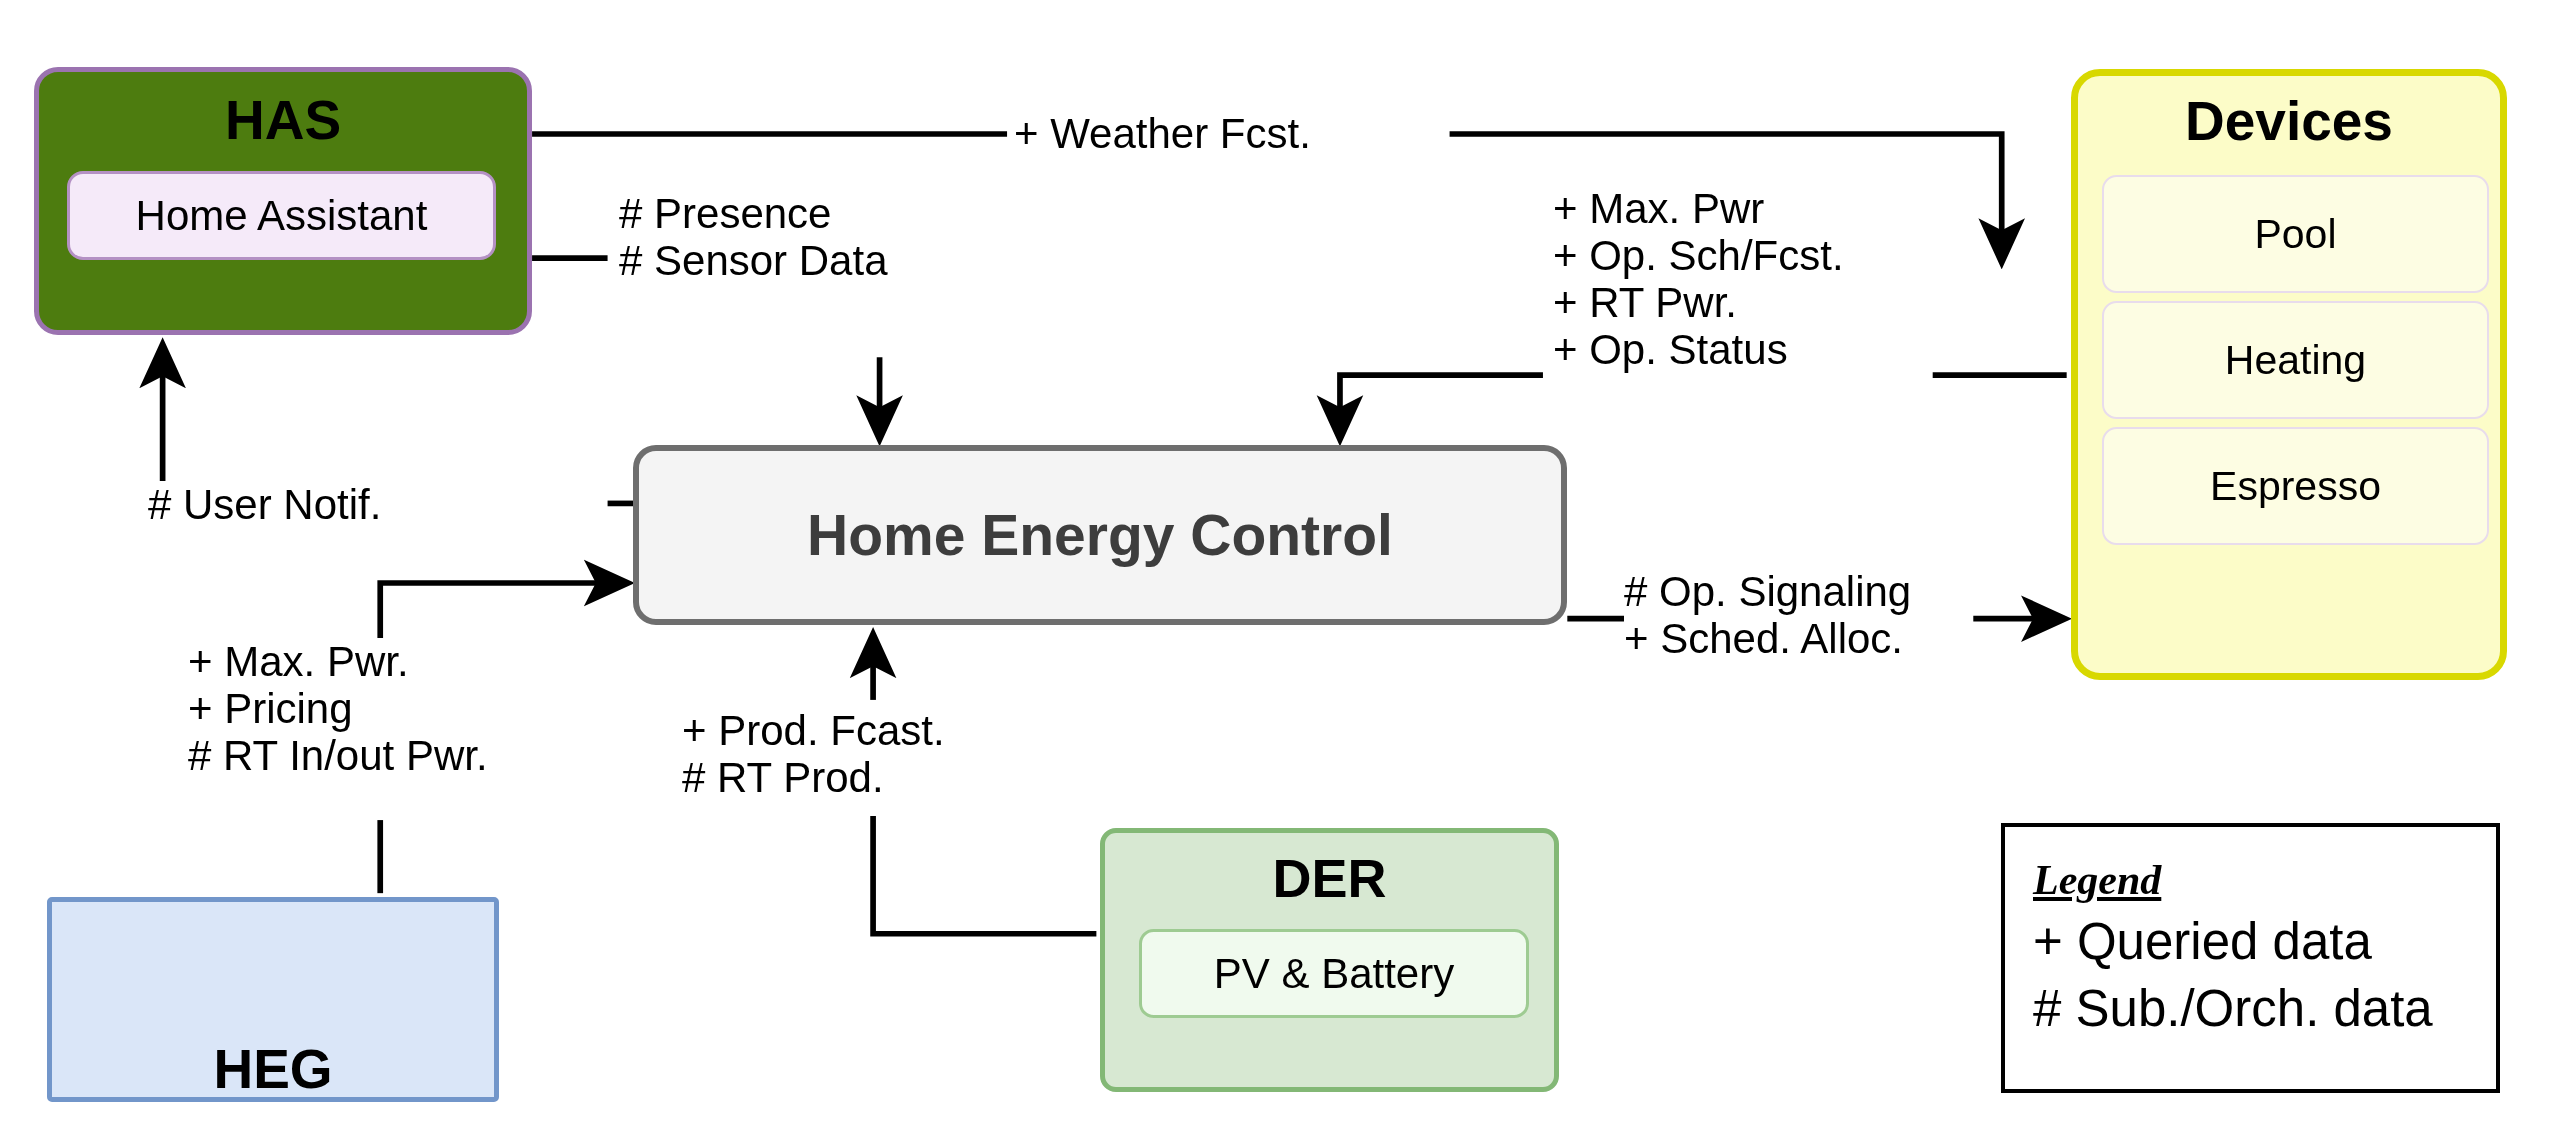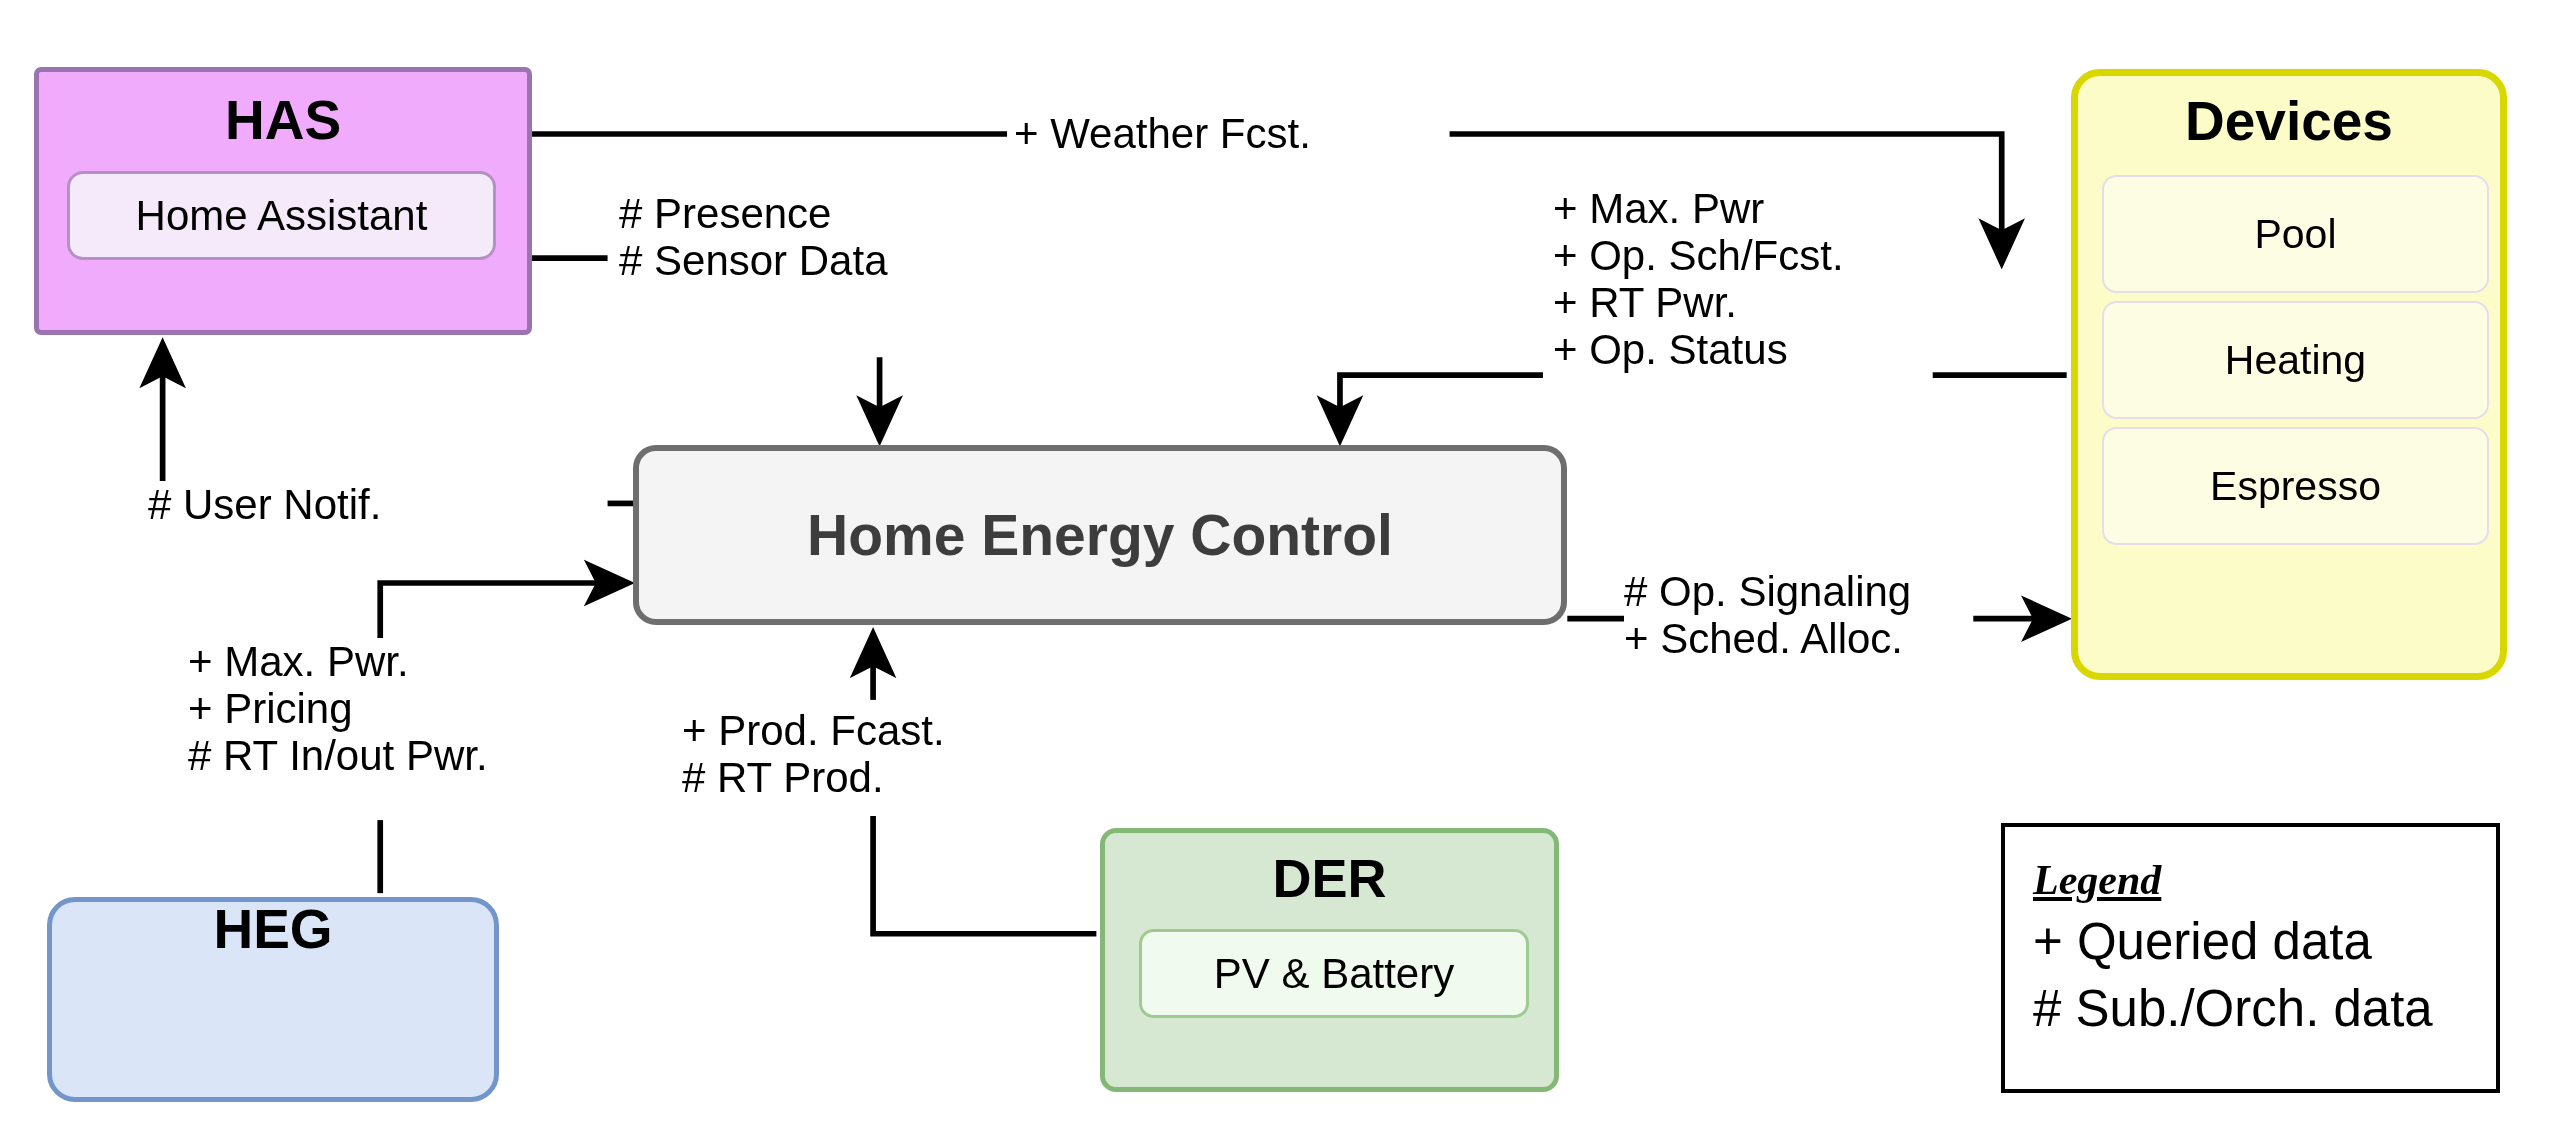--- a/index.html
+++ b/index.html
@@ -6,42 +6,42 @@
   body{width:2576px;height:1127px;position:relative;overflow:hidden;
        font-family:"Liberation Sans",sans-serif;color:#000;}
   #stage{position:absolute;left:0;top:0;width:2576px;height:1127px;}
   svg.edges{position:absolute;left:0;top:0;width:2576px;height:1127px;pointer-events:none;}
 
   .node{position:absolute;box-sizing:border-box;}
   .node .title{font-weight:bold;text-align:center;line-height:1;}
   .subbox{box-sizing:border-box;text-align:center;display:flex;align-items:center;justify-content:center;}
 
   
-  #has{left:34px;top:67px;width:498px;height:268px;background:#f0abfc;
-       border:5.7px solid #9b73b0;border-radius:7px;}
+  #has{left:34px;top:67px;width:498px;height:268px;background:#4d7c0f;
+       border:5.7px solid #9b73b0;border-radius:24px;}
   #has .title{font-size:55px;margin-top:21px;}
   #has-inner{left:28px;top:99px;width:429px;height:89px;position:absolute;
        background:#f5eaf9;border:3.2px solid #b491c4;border-radius:16px;font-size:42px;}
 
   
   #hec{left:633px;top:445px;width:934px;height:180px;background:#f4f4f4;
        border:6.5px solid #6e6e6e;border-radius:23px;display:flex;align-items:center;justify-content:center;}
   #hec .title{font-size:57px;color:#3d3d3d;}
 
   
   #devices{left:2071px;top:69px;width:436px;height:611px;background:#fcfcc8;
        border:7.3px solid #d8d800;border-radius:29px;}
   #devices .title{font-size:55px;margin-top:18px;}
   #dev-list{position:absolute;left:24px;top:99px;width:387px;}
   .dev-item{height:114px;margin-bottom:8px;background:#fdfde3;border:2.4px solid #e8dcec;
        border-radius:14.6px;display:flex;align-items:center;justify-content:center;font-size:41px;}
 
   
   #heg{left:47px;top:897px;width:452px;height:205px;background:#dae6f8;
-       border:5.7px solid #7296ca;border-radius:28px;display:flex;align-items:flex-start;justify-content:center;}
+       border:5.7px solid #7296ca;border-radius:5px;display:flex;align-items:flex-end;justify-content:center;}
   #heg .title{font-size:55px;}
 
   
   #der{left:1100px;top:828px;width:459px;height:264px;background:#d7e8d2;
        border:5.7px solid #83b876;border-radius:16px;}
   #der .title{font-size:54px;margin-top:18px;}
   #der-inner{position:absolute;left:34px;top:96px;width:390px;height:89px;
        background:#f0faee;border:3.2px solid #9ecb92;border-radius:14.6px;font-size:42px;}
 
   

